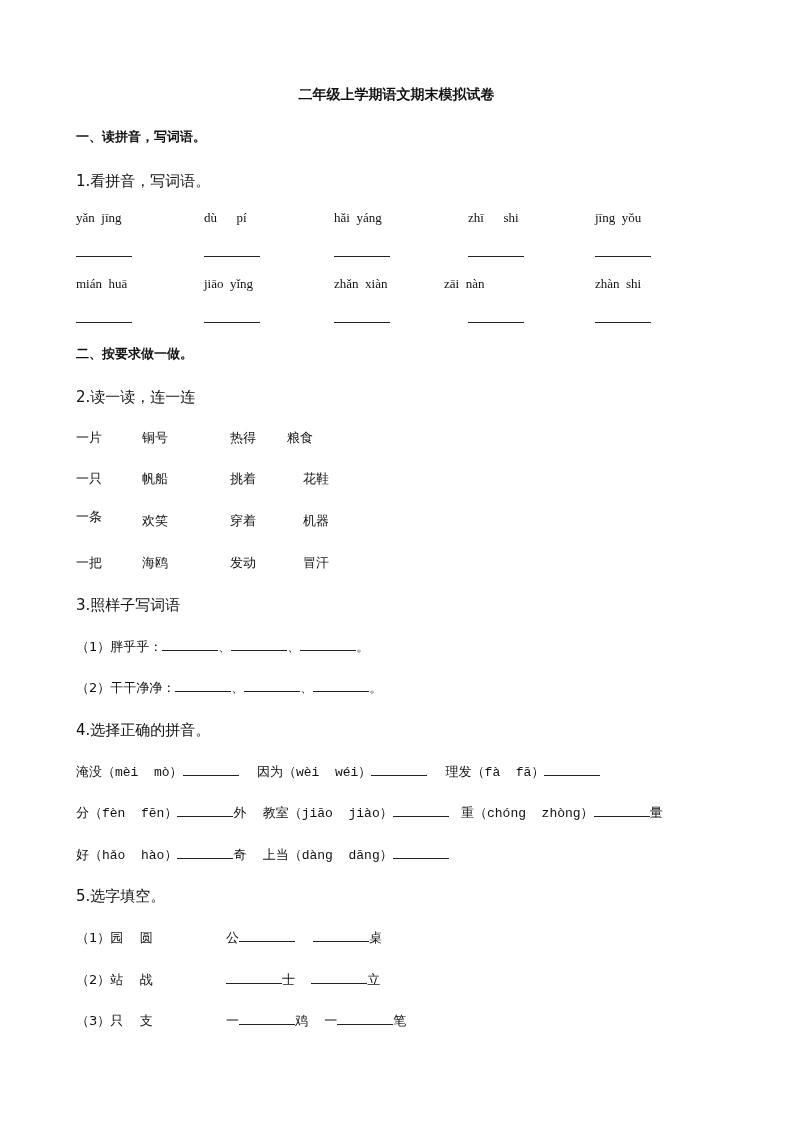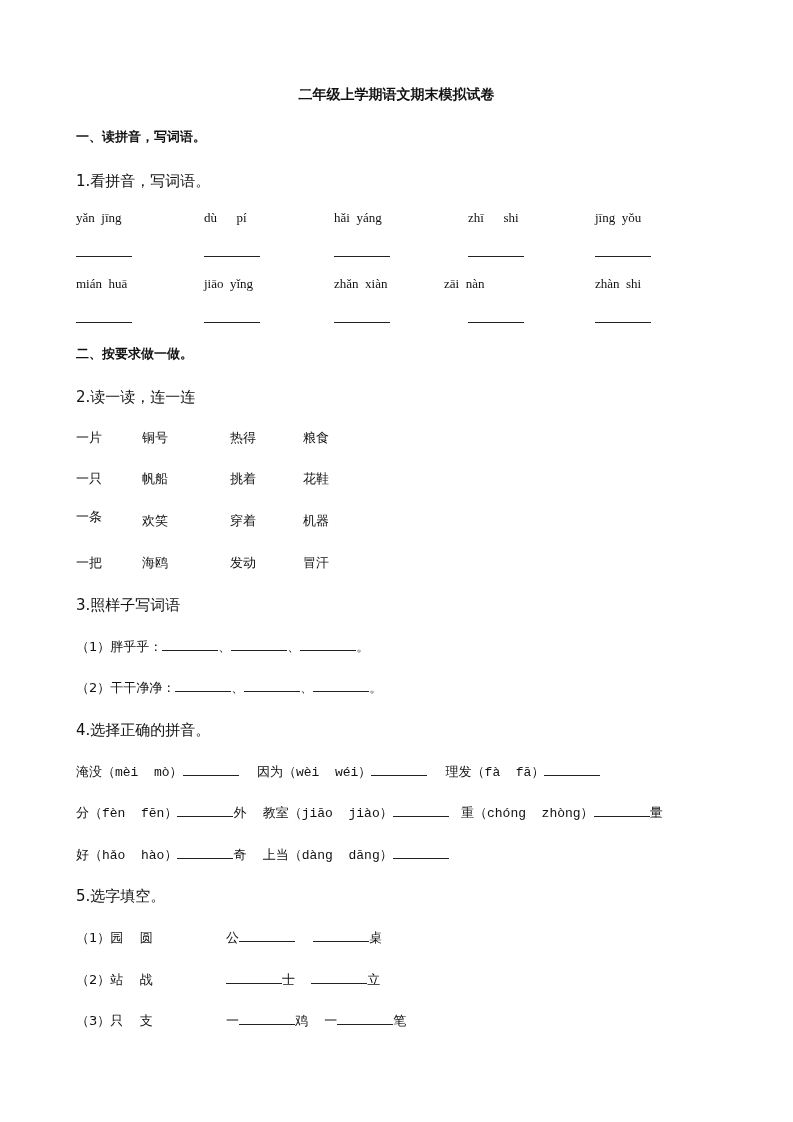--- a/index.html
+++ b/index.html
@@ -49,21 +49,21 @@
   <div class="line" style="left:595px;top:322px"></div>
 </div>
 
 <div class="abs h2" style="top:345px">二、按要求做一做。</div>
 <div class="abs q" style="top:388px">2.读一读，连一连</div>
 
 <div>
   <div class="abs cell" style="left:76px;top:429px">一片</div>
   <div class="abs cell" style="left:142px;top:429px">铜号</div>
   <div class="abs cell" style="left:230px;top:429px">热得</div>
-  <div class="abs cell" style="left:303px;top:429px">粮食</div>
+  <div class="abs cell" style="left:287px;top:429px">粮食</div>
 
   <div class="abs cell" style="left:76px;top:470px">一只</div>
   <div class="abs cell" style="left:142px;top:470px">帆船</div>
   <div class="abs cell" style="left:230px;top:470px">挑着</div>
   <div class="abs cell" style="left:303px;top:470px">花鞋</div>
 
   <div class="abs cell" style="left:76px;top:508px">一条</div>
   <div class="abs cell" style="left:142px;top:512px">欢笑</div>
   <div class="abs cell" style="left:230px;top:512px">穿着</div>
   <div class="abs cell" style="left:303px;top:512px">机器</div>

